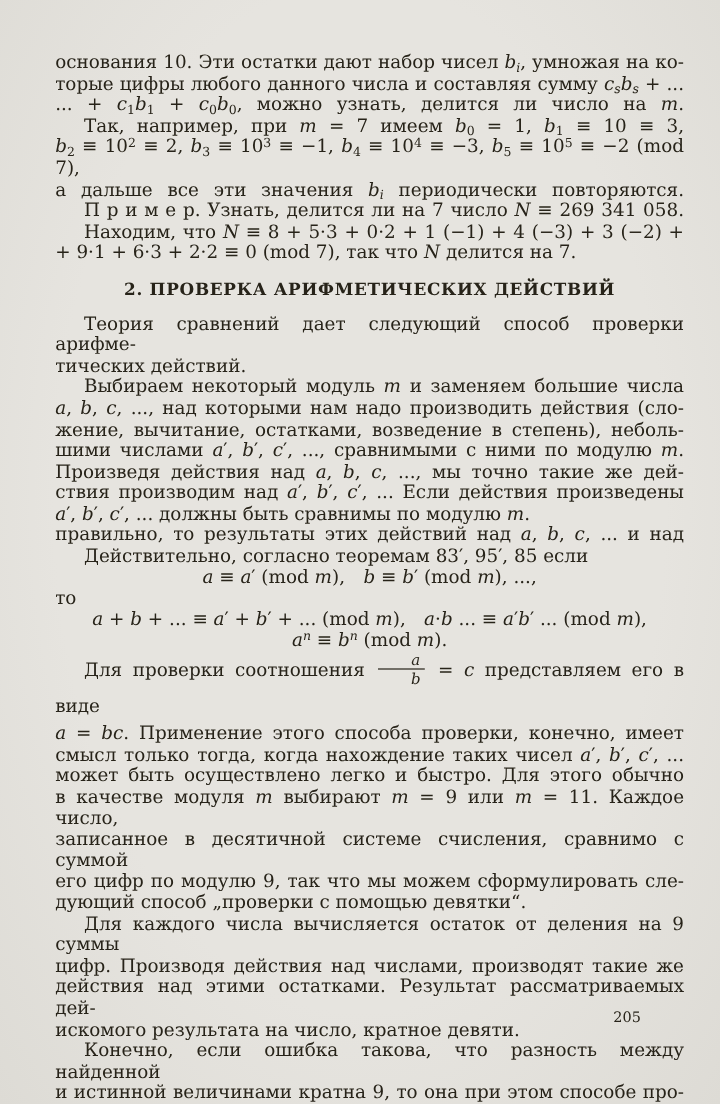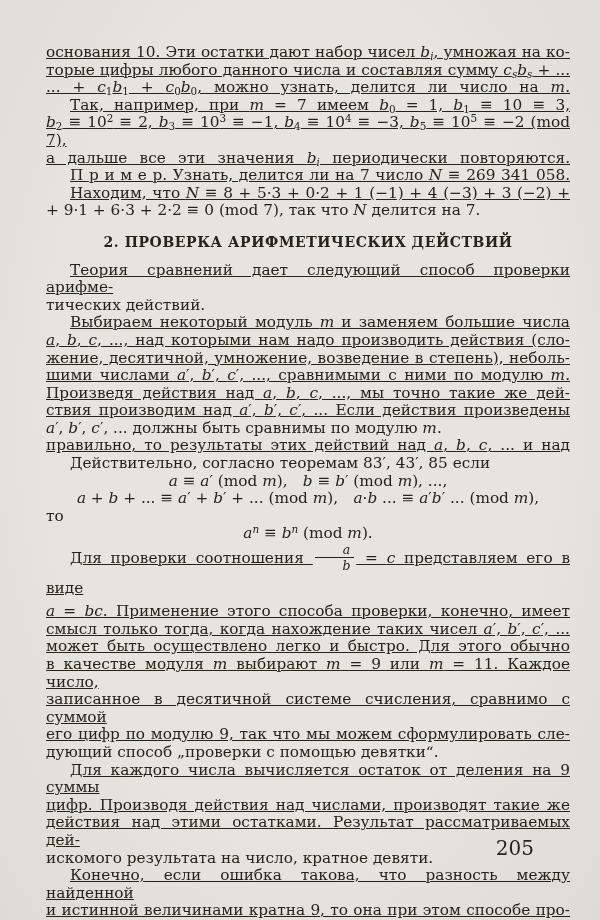--- a/index.html
+++ b/index.html
@@ -9,41 +9,41 @@
     background:radial-gradient(ellipse at 50% 45%, #e6e4df 60%, #dddbd5 100%);
     font-family:"DejaVu Serif","Liberation Serif",serif;
     color:#272319;
   }
   .tb{
     position:absolute;left:46px;top:44px;width:524px;
     font-size:15.3px;line-height:17.6px;
   }
   .para{margin:0;}
   .line{min-height:17.6px;}
-  .j{text-align:justify;text-align-last:justify;text-decoration:underline;}
+  .j{text-align:justify;text-align-last:justify;}
   .l{text-align:right;text-align-last:left;}
   .c{text-align:center;text-align-last:center;}
   .ind{text-indent:24px;}
   .heading{
     text-align:center;text-align-last:center;font-weight:bold;
     font-size:14px;letter-spacing:0.6px;margin:14px 0 10px;
   }
   .tall{line-height:30px;}
   sub,sup{font-size:68%;line-height:0;}
   sub{vertical-align:-0.25em;}
   sup{vertical-align:0.45em;}
   .frac{
     display:inline-block;vertical-align:-0.55em;text-align:center;text-align-last:center;
     line-height:1.05;font-size:12.5px;font-style:italic;margin:0 2px;
   }
   .frac .fn{display:block;padding:0 4px 1px;border-bottom:1px solid #272319;}
   .frac .fd{display:block;padding-top:1px;}
   .pagenum{
     position:absolute;left:0;top:796px;width:488px;
-    text-align:right;text-align-last:right;font-size:20px;
+    text-align:right;text-align-last:right;font-size:12px;
   }
 </style>
 </head>
 <body>
 
 <div class="page">
   <div class="tb">
 
     <div class="para">
       <div class="line j">основания 10. Эти остатки дают набор чисел <i>b<sub>i</sub></i>, умножая на ко-</div>
@@ -69,35 +69,35 @@
     <div class="heading">2. ПРОВЕРКА АРИФМЕТИЧЕСКИХ ДЕЙСТВИЙ</div>
 
     <div class="para">
       <div class="line j ind">Теория сравнений дает следующий способ проверки арифме-</div>
       <div class="line l">тических действий.</div>
     </div>
 
     <div class="para">
       <div class="line j ind">Выбираем некоторый модуль <i>m</i> и заменяем большие числа</div>
       <div class="line j"><i>a</i>, <i>b</i>, <i>c</i>, ..., над которыми нам надо производить действия (сло-</div>
-      <div class="line j">жение, десятичной, умножение, возведение в степень), неболь-</div>
+      <div class="line j">жение, вычитание, остатками, возведение в степень), неболь-</div>
       <div class="line j">шими числами <i>a</i>′, <i>b</i>′, <i>c</i>′, ..., сравнимыми с ними по модулю <i>m</i>.</div>
       <div class="line j">Произведя действия над <i>a</i>, <i>b</i>, <i>c</i>, ..., мы точно такие же дей-</div>
       <div class="line j">ствия производим над <i>a</i>′, <i>b</i>′, <i>c</i>′, ... Если действия произведены</div>
       <div class="line l"><i>a</i>′, <i>b</i>′, <i>c</i>′, ... должны быть сравнимы по модулю <i>m</i>.</div>
       <div class="line j">правильно, то результаты этих действий над <i>a</i>, <i>b</i>, <i>c</i>, ... и над</div>
     </div>
 
     <div class="para">
-      <div class="line l ind">Действительно, согласно теоремам 83′, 43′, 85 если</div>
+      <div class="line l ind">Действительно, согласно теоремам 83′, 95′, 85 если</div>
     </div>
 
     <div class="line c"><i>a</i> ≡ <i>a</i>′ (mod <i>m</i>), <i>b</i> ≡ <i>b</i>′ (mod <i>m</i>), ...,</div>
+    <div class="line l">то</div>
     <div class="line c"><i>a</i> + <i>b</i> + ... ≡ <i>a</i>′ + <i>b</i>′ + ... (mod <i>m</i>), <i>a</i>·<i>b</i> ... ≡ <i>a</i>′<i>b</i>′ ... (mod <i>m</i>),</div>
-    <div class="line l">то</div>
     <div class="line c"><i>a<sup>n</sup></i> ≡ <i>b<sup>n</sup></i> (mod <i>m</i>).</div>
 
     <div class="para">
       <div class="line j ind tall">
         <span>Для проверки соотношения</span>
         <span class="frac">
           <span class="fn">a</span>
           <span class="fd">b</span>
         </span>
         <span>= <i>c</i> представляем его в виде</span>

